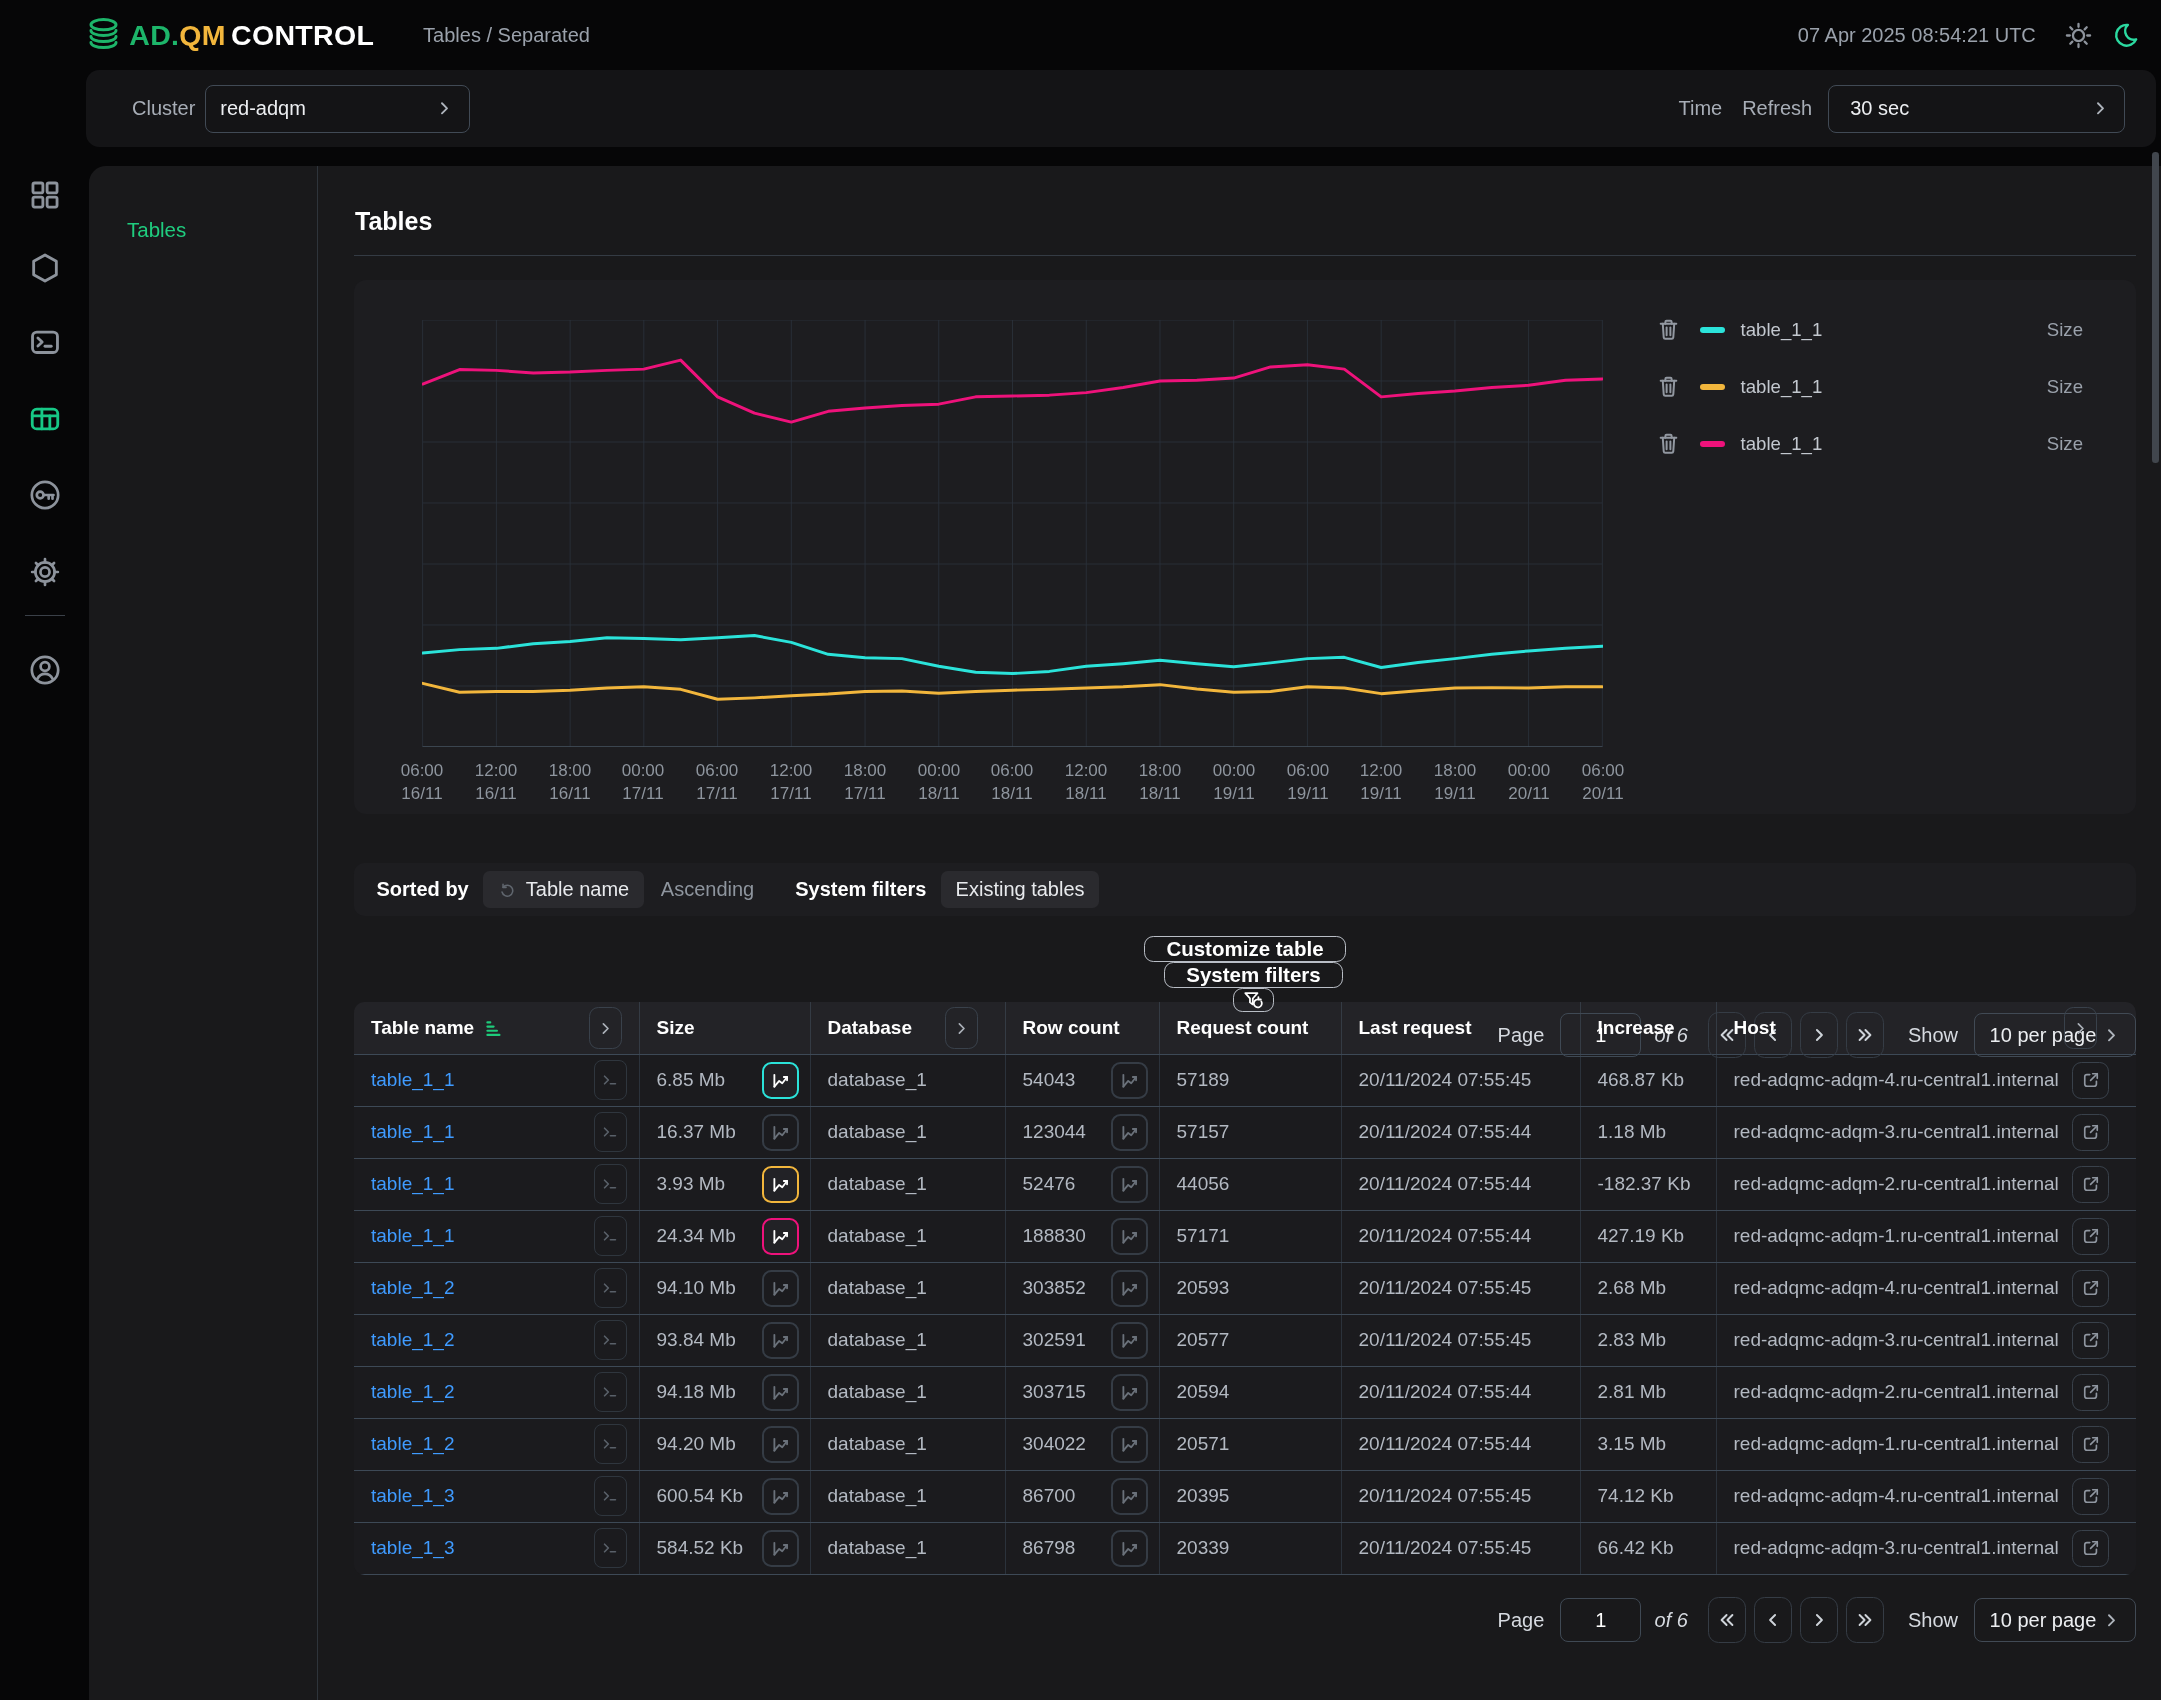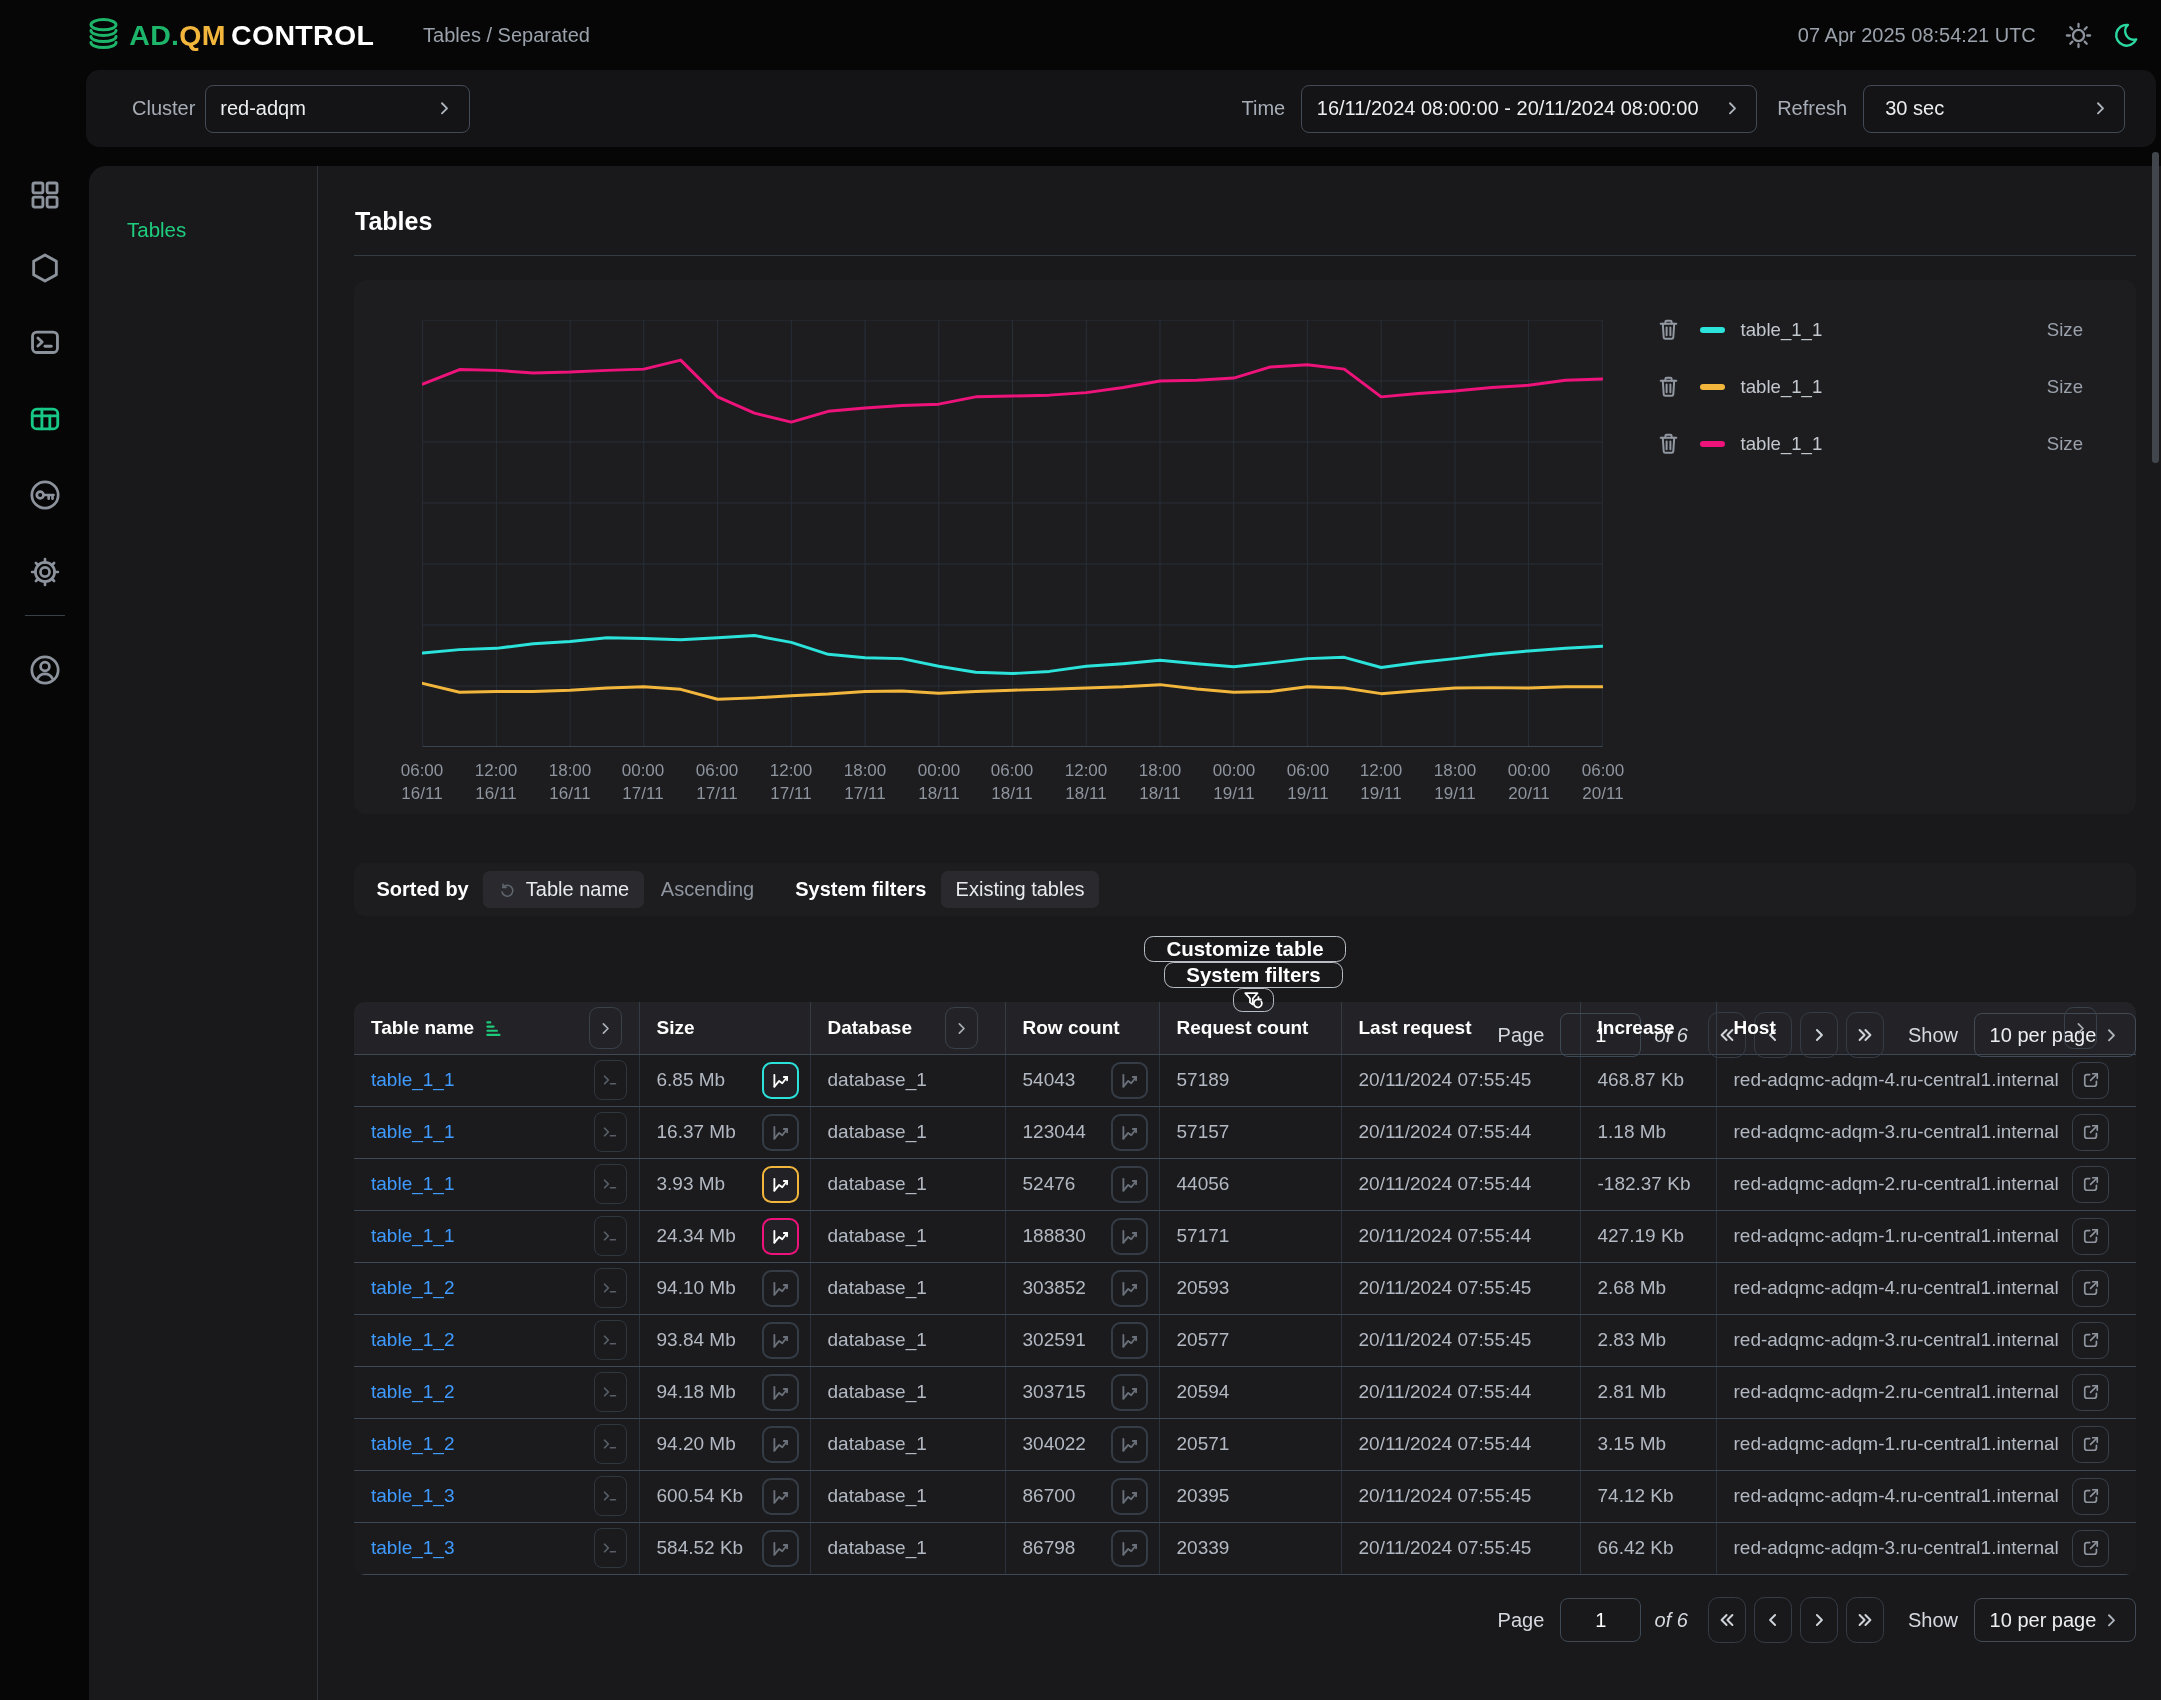--- a/index.html
+++ b/index.html
@@ -29,21 +29,21 @@
   
   .toolbar { position: absolute; left: 86px; right: 5.3px; top: 70px; height: 77px; background: #141416; border-radius: 13.3px; display: flex; align-items: center; }
   .tb-label { color: #a7adb6; font-size: 20px; }
   .lbl-cluster { margin-left: 46px; }
   .select { height: 48px; border: 1.3px solid #414a55; border-radius: 8px; background: transparent; display: flex; align-items: center; padding: 0 14.6px; font-size: 20px; color: #eceef1; }
   .select .chev { margin-left: auto; color: #aeb4bc; }
   .sel-cluster { width: 265px; margin-left: 9.3px; }
   .tb-spacer { flex: 1; }
   .sel-time { width: 456px; margin-left: 16px; }
   .lbl-refresh { margin-left: 20px; }
-  .sel-refresh { width: 262px; margin-left: 16px; margin-right: 30.5px; padding-left: 21px; }
+  .sel-refresh { width: 297px; margin-left: 16px; margin-right: 30.5px; padding-left: 21px; }
 
   
   .rail-icon { position: absolute; left: 28px; width: 34px; height: 34px; color: #8d939c; background: none; border: none; }
   .rail-icon.active { color: #17c886; }
   .rail-divider { position: absolute; left: 25px; width: 40px; height: 1.3px; background: #3a4048; top: 615px; }
 
   
   .content { position: absolute; left: 89px; top: 166px; right: 0; bottom: 0; background: #19191b; border-top-left-radius: 17px; }
   .subnav { position: absolute; left: 0; top: 0; width: 229px; bottom: 0; border-right: 1.3px solid #2e343b; }
   .subnav-item { display: block; background: none; border: none; margin: 52px 0 0 38px; font-size: 20.5px; color: #1fcd7f; }
@@ -142,28 +142,20 @@
   <div class="select sel-cluster">
     <span>red-adqm</span>
     <span class="chev">
       <svg width="18.6" height="18.6" viewBox="0 0 24 24" fill="none" stroke="currentColor" stroke-width="2.4" stroke-linecap="round" stroke-linejoin="round">
           <polyline points="9 5.5 15.5 12 9 18.5"></polyline>
         </svg>
     </span>
   </div>
   <span class="tb-spacer"></span>
   <span class="tb-label">Time</span>
-  <div class="select sel-time">
-    <span>16/11/2024 08:00:00 - 20/11/2024 08:00:00</span>
-    <span class="chev">
-      <svg width="18.6" height="18.6" viewBox="0 0 24 24" fill="none" stroke="currentColor" stroke-width="2.4" stroke-linecap="round" stroke-linejoin="round">
-          <polyline points="9 5.5 15.5 12 9 18.5"></polyline>
-        </svg>
-    </span>
-  </div>
   <span class="tb-label lbl-refresh">Refresh</span>
   <div class="select sel-refresh">
     <span>30 sec</span>
     <span class="chev">
       <svg width="18.6" height="18.6" viewBox="0 0 24 24" fill="none" stroke="currentColor" stroke-width="2.4" stroke-linecap="round" stroke-linejoin="round">
           <polyline points="9 5.5 15.5 12 9 18.5"></polyline>
         </svg>
     </span>
   </div>
 </div>

